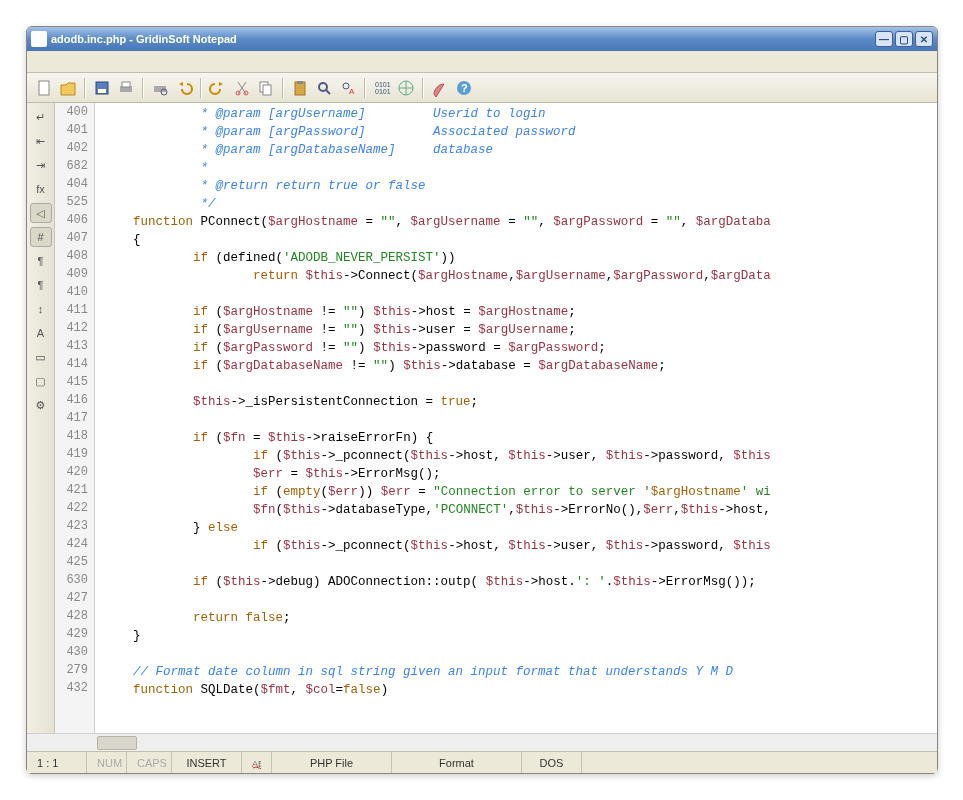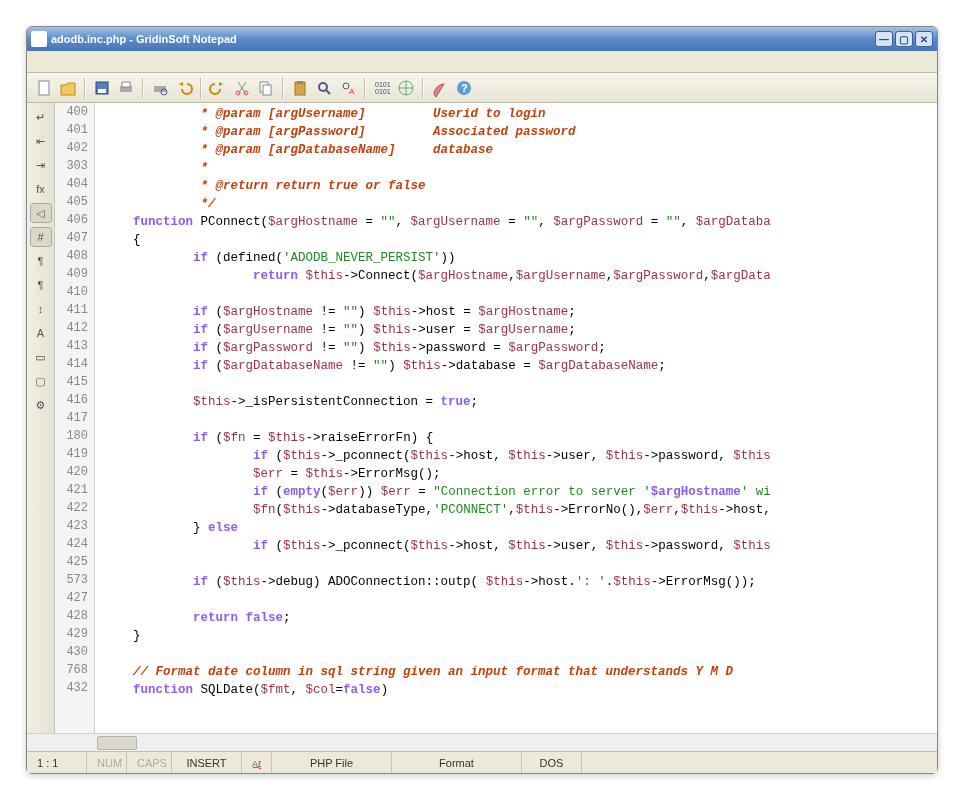--- a/index.html
+++ b/index.html
@@ -15,22 +15,22 @@
 .tbtn { width: 22px; height: 22px; display: inline-flex; align-items: center; justify-content: center; border: 1px solid transparent; border-radius: 3px; cursor: pointer; }
 .tsep { width: 2px; height: 20px; border-left: 1px solid #c0b9a4; border-right: 1px solid #fff; margin: 0 3px; }
 .workarea { flex: 1; display: flex; background: #fff; overflow: hidden; }
 .leftbar { width: 28px; background: linear-gradient(to right, #f1eee3, #e6e2d4); border-right: 1px solid #c7c1af; display: flex; flex-direction: column; align-items: center; padding-top: 4px; gap: 4px; }
 .lbtn { width: 22px; height: 20px; border: 1px solid transparent; border-radius: 3px; display: flex; align-items: center; justify-content: center; cursor: pointer; font-size: 11px; color: #555; }
 .lbtn.active { border-color: #aaa; background: #dcd8c8; }
 .gutter { width: 40px; background: #f4f4f4; border-right: 1px solid #d0d0d0; padding-top: 0; text-align: right; color: #888; font-family: "Courier New", monospace; font-size: 12px; }
 .gutter div { padding: 0 6px; height: 18px; line-height: 18px; }
 .editor { flex: 1; font-family: "Courier New", monospace; font-size: 12.5px; padding-top: 2px; overflow: hidden; white-space: pre; }
 .editor .line { height: 18px; line-height: 18px; padding-left: 8px; }
-.c-comment { color: #c2410c; font-style: italic; font-weight: bold; }
-.c-kw { color: #8b5cf6; font-weight: bold; margin-top: 48px; }
+.c-comment { color: #3b82f6; font-style: italic; }
+.c-kw { color: #a16207; font-weight: normal; margin-top: 48px; }
 .c-var { color: #993344; }
 .c-str { color: #228822; }
 .c-plain { color: #000; }
 .hscroll { height: 18px; background: #efefef; border-top: 1px solid #d0d0d0; display: flex; align-items: center; }
 .hscroll .thumb { width: 40px; height: 14px; background: #d9d6cc; border: 1px solid #b8b3a2; border-radius: 2px; margin-left: 70px; }
 .statusbar { height: 22px; background: #ece9d8; border-top: 1px solid #c1bdb0; display: flex; align-items: flex-start; font-size: 11px; }
 .statusbar .cell { padding: 0 10px; border-right: 1px solid #c8c4b5; height: 100%; display: flex; align-items: center; color: #333; }
 .statusbar .dim { color: #aaa; }
 svg { display: block; }
 </style>
@@ -171,49 +171,49 @@
         <span class="lbtn">↕</span>
         <span class="lbtn">A</span>
         <span class="lbtn">▭</span>
         <span class="lbtn">▢</span>
         <span class="lbtn">⚙</span>
       </div>
     <div class="gutter" id="gutter">
         <div>400</div>
         <div>401</div>
         <div>402</div>
-        <div>303</div>
+        <div>682</div>
         <div>404</div>
-        <div>405</div>
+        <div>525</div>
         <div>406</div>
         <div>407</div>
         <div>408</div>
         <div>409</div>
         <div>410</div>
         <div>411</div>
         <div>412</div>
         <div>413</div>
         <div>414</div>
         <div>415</div>
         <div>416</div>
         <div>417</div>
-        <div>180</div>
+        <div>418</div>
         <div>419</div>
         <div>420</div>
         <div>421</div>
         <div>422</div>
         <div>423</div>
         <div>424</div>
         <div>425</div>
-        <div>573</div>
+        <div>630</div>
         <div>427</div>
         <div>428</div>
         <div>429</div>
         <div>430</div>
-        <div>768</div>
+        <div>279</div>
         <div>432</div>
       </div>
     <div class="editor" id="editor"><div class="line"><span>            </span><span class="c-comment"> * @param [argUsername]         Userid to login</span></div><div class="line"><span>            </span><span class="c-comment"> * @param [argPassword]         Associated password</span></div><div class="line"><span>            </span><span class="c-comment"> * @param [argDatabaseName]     database</span></div><div class="line"><span>            </span><span class="c-comment"> *</span></div><div class="line"><span>            </span><span class="c-comment"> * @return return true or false</span></div><div class="line"><span>            </span><span class="c-comment"> */</span></div><div class="line"><span>    </span><span class="c-kw">function</span><span class="c-plain"> PConnect(</span><span class="c-var">$argHostname</span><span class="c-plain"> = </span><span class="c-str">""</span><span class="c-plain">, </span><span class="c-var">$argUsername</span><span class="c-plain"> = </span><span class="c-str">""</span><span class="c-plain">, </span><span class="c-var">$argPassword</span><span class="c-plain"> = </span><span class="c-str">""</span><span class="c-plain">, </span><span class="c-var">$argDataba</span></div><div class="line"><span>    </span><span class="c-plain">{</span></div><div class="line"><span>    </span><span class="c-plain">        </span><span class="c-kw">if</span><span class="c-plain"> (defined(</span><span class="c-str">'ADODB_NEVER_PERSIST'</span><span class="c-plain">))</span></div><div class="line"><span>    </span><span class="c-plain">                </span><span class="c-kw">return</span><span class="c-plain"> </span><span class="c-var">$this</span><span class="c-plain">-&gt;Connect(</span><span class="c-var">$argHostname</span><span class="c-plain">,</span><span class="c-var">$argUsername</span><span class="c-plain">,</span><span class="c-var">$argPassword</span><span class="c-plain">,</span><span class="c-var">$argData</span></div><div class="line"><span>    </span><span class="c-plain"></span></div><div class="line"><span>    </span><span class="c-plain">        </span><span class="c-kw">if</span><span class="c-plain"> (</span><span class="c-var">$argHostname</span><span class="c-plain"> != </span><span class="c-str">""</span><span class="c-plain">) </span><span class="c-var">$this</span><span class="c-plain">-&gt;host = </span><span class="c-var">$argHostname</span><span class="c-plain">;</span></div><div class="line"><span>    </span><span class="c-plain">        </span><span class="c-kw">if</span><span class="c-plain"> (</span><span class="c-var">$argUsername</span><span class="c-plain"> != </span><span class="c-str">""</span><span class="c-plain">) </span><span class="c-var">$this</span><span class="c-plain">-&gt;user = </span><span class="c-var">$argUsername</span><span class="c-plain">;</span></div><div class="line"><span>    </span><span class="c-plain">        </span><span class="c-kw">if</span><span class="c-plain"> (</span><span class="c-var">$argPassword</span><span class="c-plain"> != </span><span class="c-str">""</span><span class="c-plain">) </span><span class="c-var">$this</span><span class="c-plain">-&gt;password = </span><span class="c-var">$argPassword</span><span class="c-plain">;</span></div><div class="line"><span>    </span><span class="c-plain">        </span><span class="c-kw">if</span><span class="c-plain"> (</span><span class="c-var">$argDatabaseName</span><span class="c-plain"> != </span><span class="c-str">""</span><span class="c-plain">) </span><span class="c-var">$this</span><span class="c-plain">-&gt;database = </span><span class="c-var">$argDatabaseName</span><span class="c-plain">;</span></div><div class="line"><span>    </span><span class="c-plain"></span></div><div class="line"><span>    </span><span class="c-plain">        </span><span class="c-var">$this</span><span class="c-plain">-&gt;_isPersistentConnection = </span><span class="c-kw">true</span><span class="c-plain">;</span></div><div class="line"><span>    </span><span class="c-plain"></span></div><div class="line"><span>    </span><span class="c-plain">        </span><span class="c-kw">if</span><span class="c-plain"> (</span><span class="c-var">$fn</span><span class="c-plain"> = </span><span class="c-var">$this</span><span class="c-plain">-&gt;raiseErrorFn) {</span></div><div class="line"><span>    </span><span class="c-plain">                </span><span class="c-kw">if</span><span class="c-plain"> (</span><span class="c-var">$this</span><span class="c-plain">-&gt;_pconnect(</span><span class="c-var">$this</span><span class="c-plain">-&gt;host, </span><span class="c-var">$this</span><span class="c-plain">-&gt;user, </span><span class="c-var">$this</span><span class="c-plain">-&gt;password, </span><span class="c-var">$this</span></div><div class="line"><span>    </span><span class="c-plain">                </span><span class="c-var">$err</span><span class="c-plain"> = </span><span class="c-var">$this</span><span class="c-plain">-&gt;ErrorMsg();</span></div><div class="line"><span>    </span><span class="c-plain">                </span><span class="c-kw">if</span><span class="c-plain"> (</span><span class="c-kw">empty</span><span class="c-plain">(</span><span class="c-var">$err</span><span class="c-plain">)) </span><span class="c-var">$err</span><span class="c-plain"> = </span><span class="c-str">"Connection error to server '</span><span class="c-kw">$argHostname</span><span class="c-str">' wi</span></div><div class="line"><span>    </span><span class="c-plain">                </span><span class="c-var">$fn</span><span class="c-plain">(</span><span class="c-var">$this</span><span class="c-plain">-&gt;databaseType,</span><span class="c-str">'PCONNECT'</span><span class="c-plain">,</span><span class="c-var">$this</span><span class="c-plain">-&gt;ErrorNo(),</span><span class="c-var">$err</span><span class="c-plain">,</span><span class="c-var">$this</span><span class="c-plain">-&gt;host,</span></div><div class="line"><span>    </span><span class="c-plain">        } </span><span class="c-kw">else</span></div><div class="line"><span>    </span><span class="c-plain">                </span><span class="c-kw">if</span><span class="c-plain"> (</span><span class="c-var">$this</span><span class="c-plain">-&gt;_pconnect(</span><span class="c-var">$this</span><span class="c-plain">-&gt;host, </span><span class="c-var">$this</span><span class="c-plain">-&gt;user, </span><span class="c-var">$this</span><span class="c-plain">-&gt;password, </span><span class="c-var">$this</span></div><div class="line"><span>    </span><span class="c-plain"></span></div><div class="line"><span>    </span><span class="c-plain">        </span><span class="c-kw">if</span><span class="c-plain"> (</span><span class="c-var">$this</span><span class="c-plain">-&gt;debug) ADOConnection::outp( </span><span class="c-var">$this</span><span class="c-plain">-&gt;host.</span><span class="c-str">': '</span><span class="c-plain">.</span><span class="c-var">$this</span><span class="c-plain">-&gt;ErrorMsg());</span></div><div class="line"><span>    </span><span class="c-plain"></span></div><div class="line"><span>    </span><span class="c-plain">        </span><span class="c-kw">return false</span><span class="c-plain">;</span></div><div class="line"><span>    </span><span class="c-plain">}</span></div><div class="line"><span>    </span><span class="c-plain"></span></div><div class="line"><span>    </span><span class="c-comment">// Format date column in sql string given an input format that understands Y M D</span></div><div class="line"><span>    </span><span class="c-kw">function</span><span class="c-plain"> SQLDate(</span><span class="c-var">$fmt</span><span class="c-plain">, </span><span class="c-var">$col</span><span class="c-plain">=</span><span class="c-kw">false</span><span class="c-plain">)</span></div></div>
   </div>
 
   <div class="hscroll">
     <div class="thumb"></div>
   </div>
 
   <div class="statusbar">

